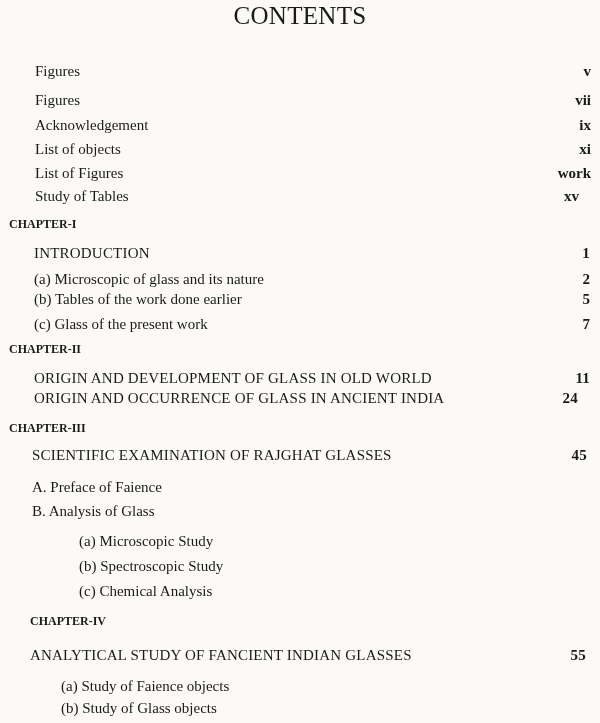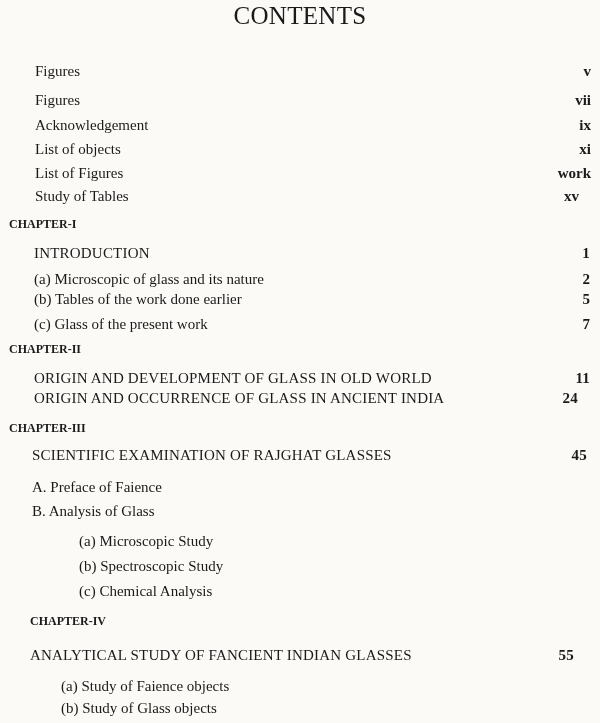--- a/index.html
+++ b/index.html
@@ -100,21 +100,21 @@
   <div class="row" style="left:79px; top:558px; width:400px;">
     <span class="label">(b) Spectroscopic Study</span>
   </div>
   <div class="row" style="left:79px; top:583px; width:400px;">
     <span class="label">(c) Chemical Analysis</span>
   </div>
 
   <div class="chapter" style="left:6px; top:614px;margin-left:24px;">CHAPTER-IV</div>
   <div class="row caps" style="left:30px; top:647px; width:556px;">
     <span class="label">ANALYTICAL STUDY OF FANCIENT INDIAN GLASSES</span>
-    <span class="pg" style="right:12px;margin-left:44px;">55</span>
+    <span class="pg" style="right:0;margin-left:44px;">55</span>
   </div>
   <div class="row" style="left:61px; top:678px; width:400px;">
     <span class="label">(a) Study of Faience objects</span>
   </div>
   <div class="row" style="left:61px; top:700px; width:400px;">
     <span class="label">(b) Study of Glass objects</span>
   </div>
 
 </div>
 

